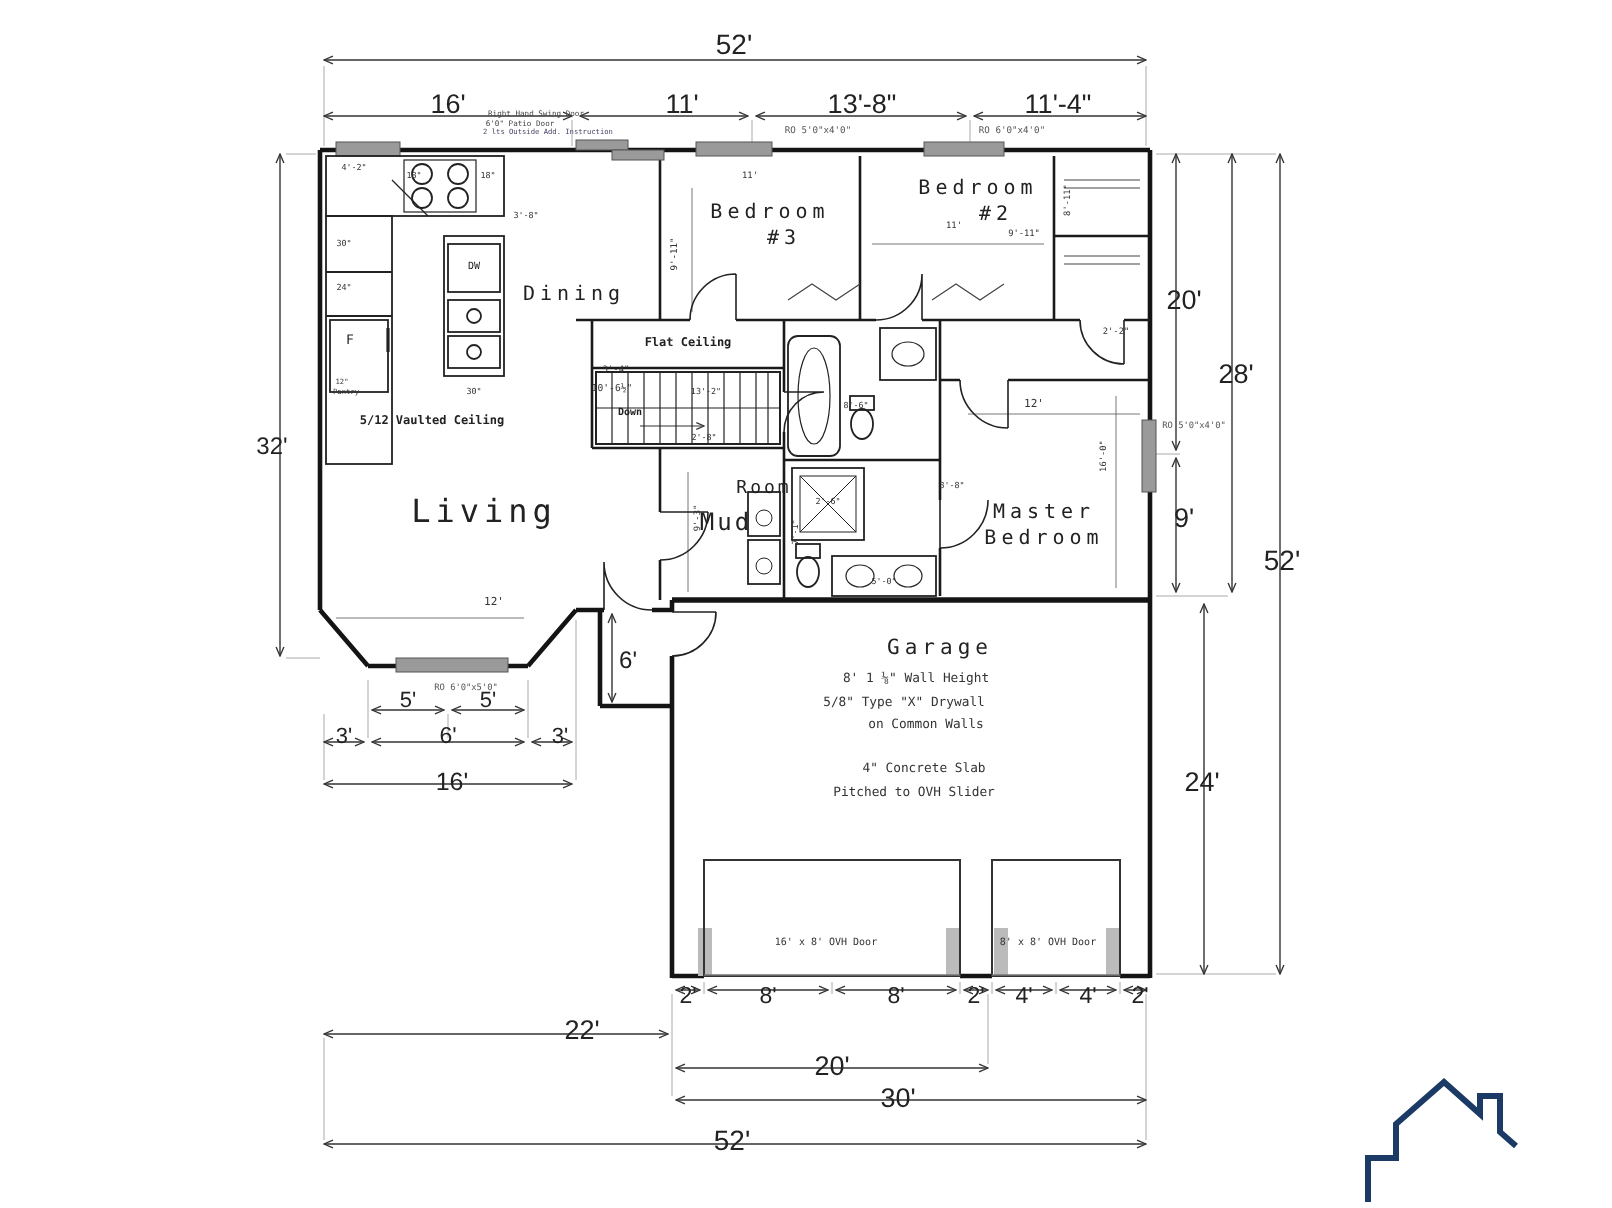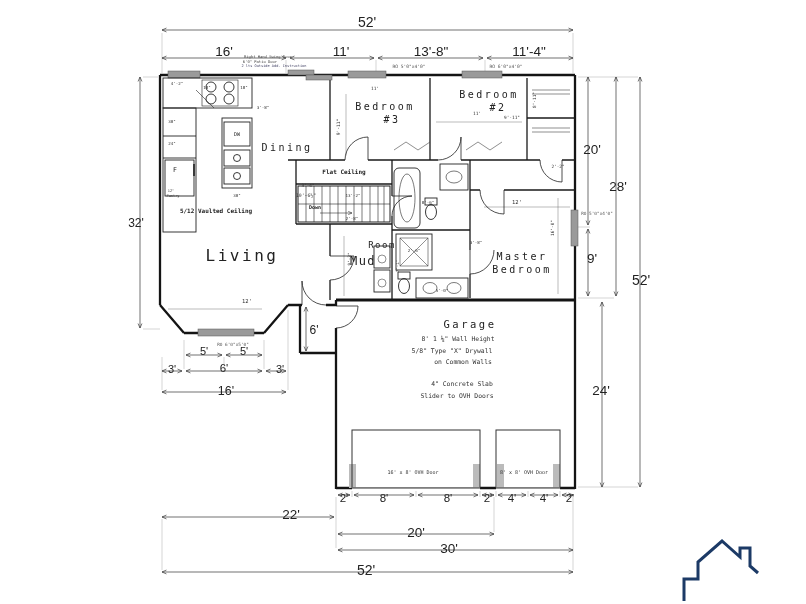--- a/index.html
+++ b/index.html
@@ -227,21 +227,21 @@
       <span class="lbl mono" style="left: 382px; top: 245px; font-size: 9px; letter-spacing: 1.5px;">Room</span>
       <span class="lbl mono" style="left: 242px; top: 256px; font-size: 16px; letter-spacing: 2.5px;">Living</span>
       <span class="lbl mono" style="left: 470px; top: 324px; font-size: 10.5px; letter-spacing: 2.5px;">Garage</span>
       <span class="lbl mono" style="left: 344px; top: 172px; font-size: 6px; font-weight: bold;">Flat Ceiling</span>
       <span class="lbl mono" style="left: 216px; top: 211px; font-size: 6px; font-weight: bold;">5/12 Vaulted Ceiling</span>
       <span class="lbl mono" style="left: 315px; top: 207px; font-size: 5px; font-weight: bold;">Down</span>
       <span class="lbl mono" style="left: 458px; top: 339px; font-size: 6.4px; color: rgb(51, 51, 51);">8' 1 ⅛" Wall Height</span>
       <span class="lbl mono" style="left: 452px; top: 351px; font-size: 6.4px; color: rgb(51, 51, 51);">5/8" Type "X" Drywall</span>
       <span class="lbl mono" style="left: 463px; top: 362px; font-size: 6.4px; color: rgb(51, 51, 51);">on Common Walls</span>
       <span class="lbl mono" style="left: 462px; top: 384px; font-size: 6.4px; color: rgb(51, 51, 51);">4" Concrete Slab</span>
-      <span class="lbl mono" style="left: 457px; top: 396px; font-size: 6.4px; color: rgb(51, 51, 51);">Slider to OVH Doors</span>
+      <span class="lbl mono" style="left: 457px; top: 396px; font-size: 6.4px; color: rgb(51, 51, 51);">Pitched to OVH Slider</span>
       <span class="lbl mono" style="left: 413px; top: 472px; font-size: 5px; color: rgb(51, 51, 51);">16' x 8' OVH Door</span>
       <span class="lbl mono" style="left: 524px; top: 472px; font-size: 5px; color: rgb(51, 51, 51);">8' x 8' OVH Door</span>
       <span class="lbl mono" style="left: 339px; top: 127px; font-size: 4.6px; color: rgb(51, 51, 51); transform: translate(-50%, -50%) rotate(-90deg);">9'-11"</span>
       <span class="lbl mono" style="left: 375px; top: 89px; font-size: 4.4px; color: rgb(51, 51, 51);">11'</span>
       <span class="lbl mono" style="left: 477px; top: 114px; font-size: 4.4px; color: rgb(51, 51, 51);">11'</span>
       <span class="lbl mono" style="left: 512px; top: 118px; font-size: 4.4px; color: rgb(51, 51, 51);">9'-11"</span>
       <span class="lbl mono" style="left: 535px; top: 100px; font-size: 4.4px; color: rgb(51, 51, 51); transform: translate(-50%, -50%) rotate(-90deg);">8'-11"</span>
       <span class="lbl mono" style="left: 558px; top: 167px; font-size: 4.4px; color: rgb(51, 51, 51);">2'-2"</span>
       <span class="lbl mono" style="left: 517px; top: 203px; font-size: 5.5px; color: rgb(51, 51, 51);">12'</span>
       <span class="lbl mono" style="left: 553px; top: 228px; font-size: 4.4px; color: rgb(51, 51, 51); transform: translate(-50%, -50%) rotate(-90deg);">16'-0"</span>

